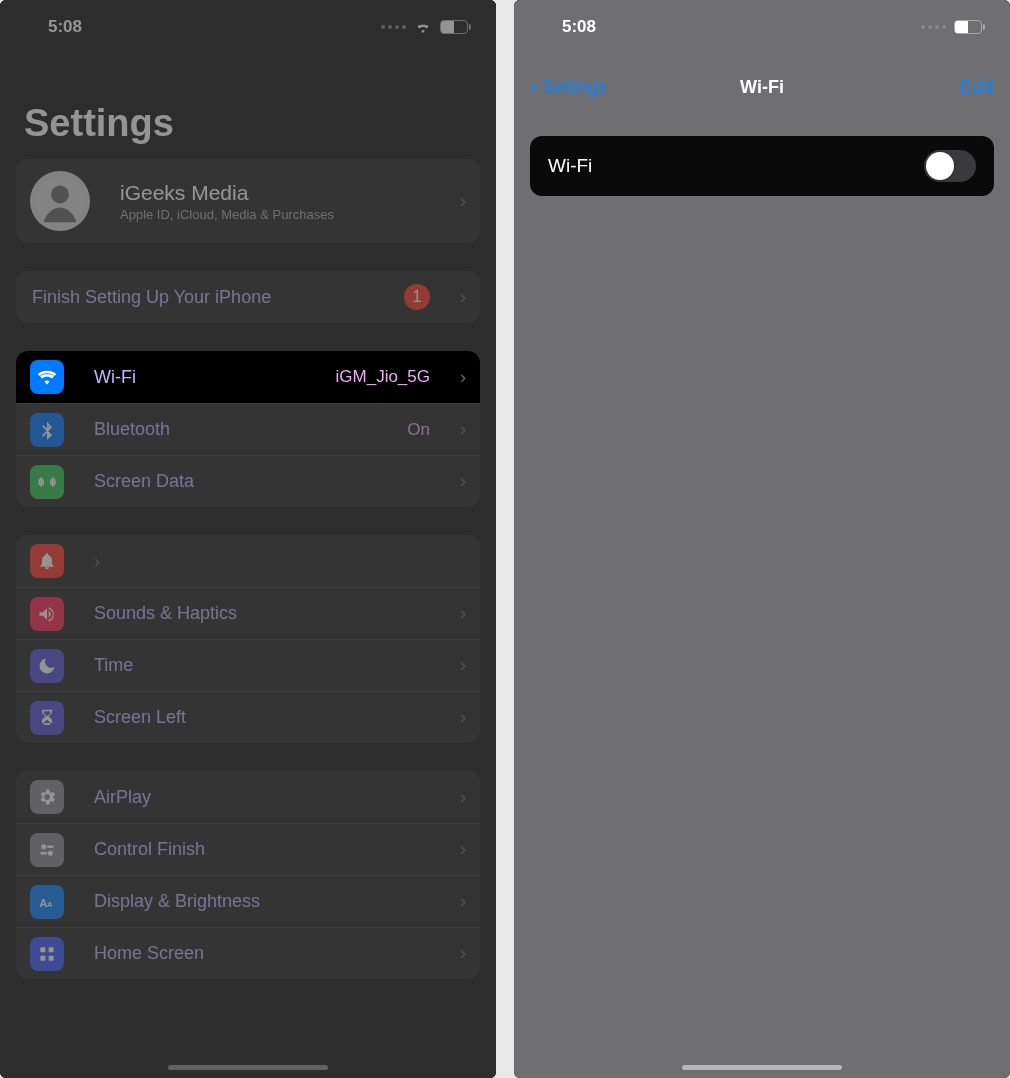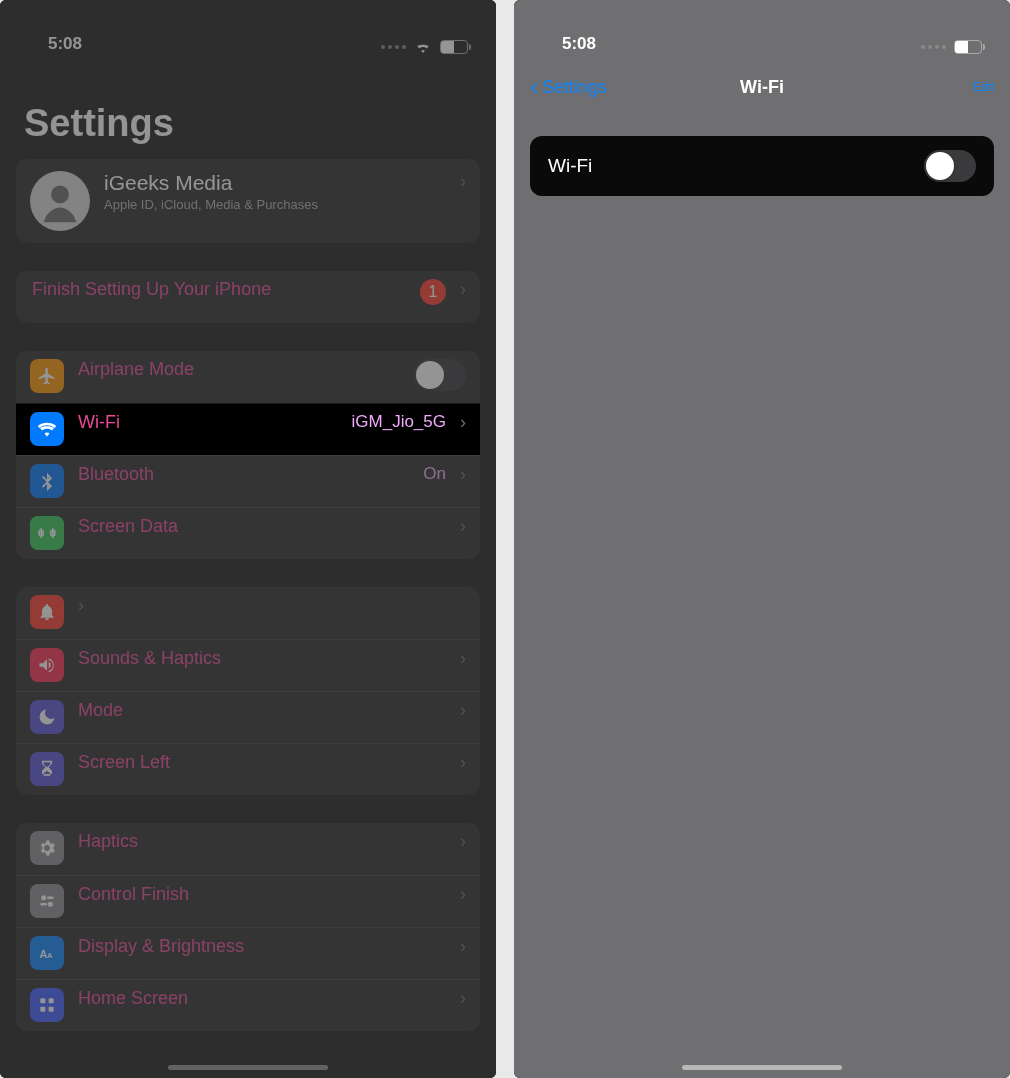--- a/index.html
+++ b/index.html
@@ -34,21 +34,21 @@
   }
   
   .no-dim {
     position: relative;
     z-index: 100;
   }
   
   .status-bar {
     height: 54px;
     display: flex;
-    align-items: flex-end;
+    align-items: center;
     justify-content: space-between;
     padding: 0 28px 0 48px;
     color: #fff;
     font-size: 17px;
     font-weight: 600;
   }
   .status-icons {
     display: flex;
     align-items: center;
     gap: 8px;
@@ -91,42 +91,42 @@
   }
   
   .group {
     margin: 0 16px 28px 16px;
     background: #2c2c2e;
     border-radius: 12px;
     overflow: hidden;
   }
   .row {
     display: flex;
-    align-items: flex-start;
+    align-items: center;
     min-height: 52px;
     padding: 8px 14px;
-    gap: 14px;
+    gap: 30px;
     color: #fff;
     border-top: 0.5px solid rgba(255,255,255,0.1);
     cursor: pointer;
   }
   .row:first-child { border-top: none; }
   .row-icon {
     width: 34px; height: 34px;
     border-radius: 8px;
     display: flex;
     align-items: center;
     justify-content: center;
     flex-shrink: 0;
   }
   .row-icon svg { width: 20px; height: 20px; fill: #fff; }
   .row-label {
     flex: 1;
     font-size: 18px;
-    color: #ec4899;
+    color: #c4b5fd;
   }
   .row-value {
     font-size: 17px;
     color: #f0abfc;
   }
   .chevron {
     color: #6d6d72;
     font-size: 18px;
   }
   
@@ -215,21 +215,21 @@
   .nav .title {
     font-size: 18px;
     font-weight: 600;
     color: #fff;
     position: absolute;
     left: 50%;
     transform: translateX(-50%);
   }
   .nav .edit {
     color: #0a84ff;
-    font-size: 12px;
+    font-size: 20px;
     cursor: pointer;
   }
   .footnote {
     color: #8e8e93;
     font-size: 14px;
     padding: 10px 30px;
     line-height: 1.35;
   }
   .wifi-row-right {
     background: #1c1c1e;
@@ -309,31 +309,20 @@
 
     <div class="group">
       <div class="row">
         <span class="row-label" style="margin-left:2px">Finish Setting Up Your iPhone</span>
         <span class="badge">1</span>
         <span class="chevron">›</span>
       </div>
     </div>
 
     <div class="group">
-      <div class="row">
-        <div class="row-icon ic-orange">
-            <svg viewBox="0 0 24 24">
-              <path d="M21 16v-2l-8-5V3.5C13 2.67 12.33 2 11.5 2S10 2.67 10 3.5V9l-8 5v2l8-2.5V19l-2 1.5V22l3.5-1 3.5 1v-1.5L13 19v-5.5l8 2.5z"></path>
-            </svg>
-          </div>
-        <span class="row-label">Airplane Mode</span>
-        <div class="toggle off">
-            <div class="knob"></div>
-          </div>
-      </div>
       <div class="row highlight no-dim">
         <div class="row-icon ic-blue">
             <svg viewBox="0 0 24 24">
               <path d="M12 21l-3-3.6c1.7-1.5 4.3-1.5 6 0L12 21zm-6-7.2l-2.4-2.9C7 7.8 17 7.8 20.4 10.9L18 13.8c-3.4-3-8.6-3-12 0zM1 8.5C7 3.2 17 3.2 23 8.5l-1.8 2.2C16.2 6.5 7.8 6.5 2.8 10.7L1 8.5z"></path>
             </svg>
           </div>
         <span class="row-label">Wi-Fi</span>
         <span class="row-value">iGM_Jio_5G</span>
         <span class="chevron">›</span>
       </div>
@@ -375,42 +364,42 @@
           </div>
         <span class="row-label">Sounds &amp; Haptics</span>
         <span class="chevron">›</span>
       </div>
       <div class="row">
         <div class="row-icon ic-indigo">
             <svg viewBox="0 0 24 24">
               <path d="M21 12.8A9 9 0 1111.2 3a7 7 0 009.8 9.8z"></path>
             </svg>
           </div>
-        <span class="row-label">Mode</span>
+        <span class="row-label">Time</span>
         <span class="chevron">›</span>
       </div>
       <div class="row">
         <div class="row-icon ic-indigo">
             <svg viewBox="0 0 24 24">
               <path d="M6 2h12v4l-4 4 4 4v4H6v-4l4-4-4-4V2zm2 2v2.5L12 10l4-3.5V4H8zm0 16h8v-2.5L12 14l-4 3.5V20z"></path>
             </svg>
           </div>
         <span class="row-label">Screen Left</span>
         <span class="chevron">›</span>
       </div>
     </div>
 
     <div class="group">
       <div class="row">
         <div class="row-icon ic-gray">
             <svg viewBox="0 0 24 24">
               <path d="M19.4 13a7.8 7.8 0 000-2l2.1-1.6-2-3.4-2.5 1a7.7 7.7 0 00-1.7-1L15 3h-4l-.3 2.9a7.7 7.7 0 00-1.7 1l-2.5-1-2 3.4L6.6 11a7.8 7.8 0 000 2l-2.1 1.6 2 3.4 2.5-1a7.7 7.7 0 001.7 1L11 21h4l.3-2.9a7.7 7.7 0 001.7-1l2.5 1 2-3.4L19.4 13zM12 15.5A3.5 3.5 0 1115.5 12 3.5 3.5 0 0112 15.5z"></path>
             </svg>
           </div>
-        <span class="row-label">Haptics</span>
+        <span class="row-label">AirPlay</span>
         <span class="chevron">›</span>
       </div>
       <div class="row">
         <div class="row-icon ic-gray">
             <svg viewBox="0 0 24 24">
               <circle cx="8" cy="8" r="3"></circle>
               <rect x="12" y="6.5" width="8" height="3" rx="1.5"></rect>
               <circle cx="16" cy="16" r="3"></circle>
               <rect x="4" y="14.5" width="8" height="3" rx="1.5"></rect>
             </svg>

